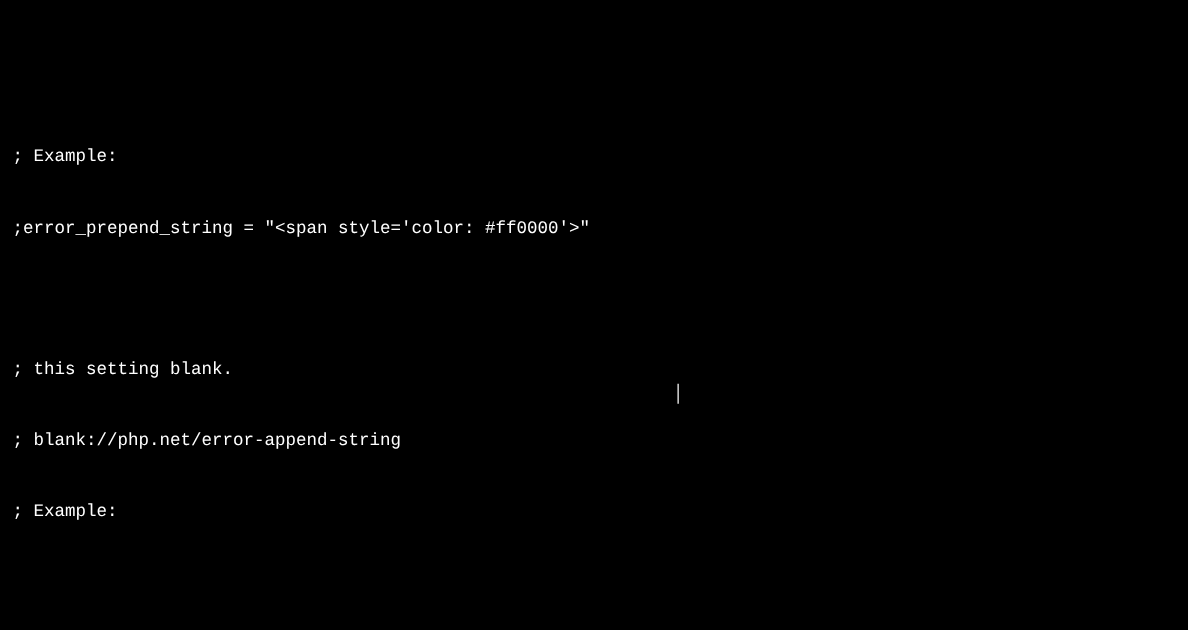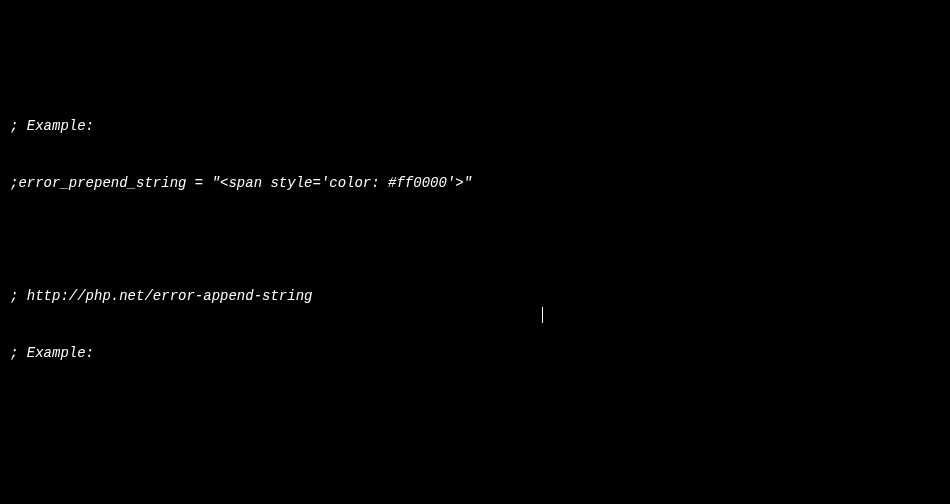--- a/index.html
+++ b/index.html
@@ -16,40 +16,40 @@
       padding: 4px 10px;
       width: 950px;
       height: 504px;
       overflow: hidden;
       white-space: pre;
       position: relative;
     }
     .line {
       display: block;
       min-height: 1.35em;
-      font-style: italic;
     }
     .cursor {
       position: absolute;
       display: inline-block;
       width: 1px;
       height: 16px;
       background: #ffffff;
     }
   </style>
 </head>
 <body>
 
 
 
 <div>
   <span class="line">; Example:</span>
   <span class="line">;error_prepend_string = "&lt;span style='color: #ff0000'&gt;"</span>
   <span class="line"></span>
-  <span class="line">; http://php.net/error-append-string</span>
+  <span class="line">; this setting blank.</span>
+  <span class="line">; blank://php.net/error-append-string</span>
   <span class="line">; Example:</span>
   
   
   
   
   
   
   
   
   

